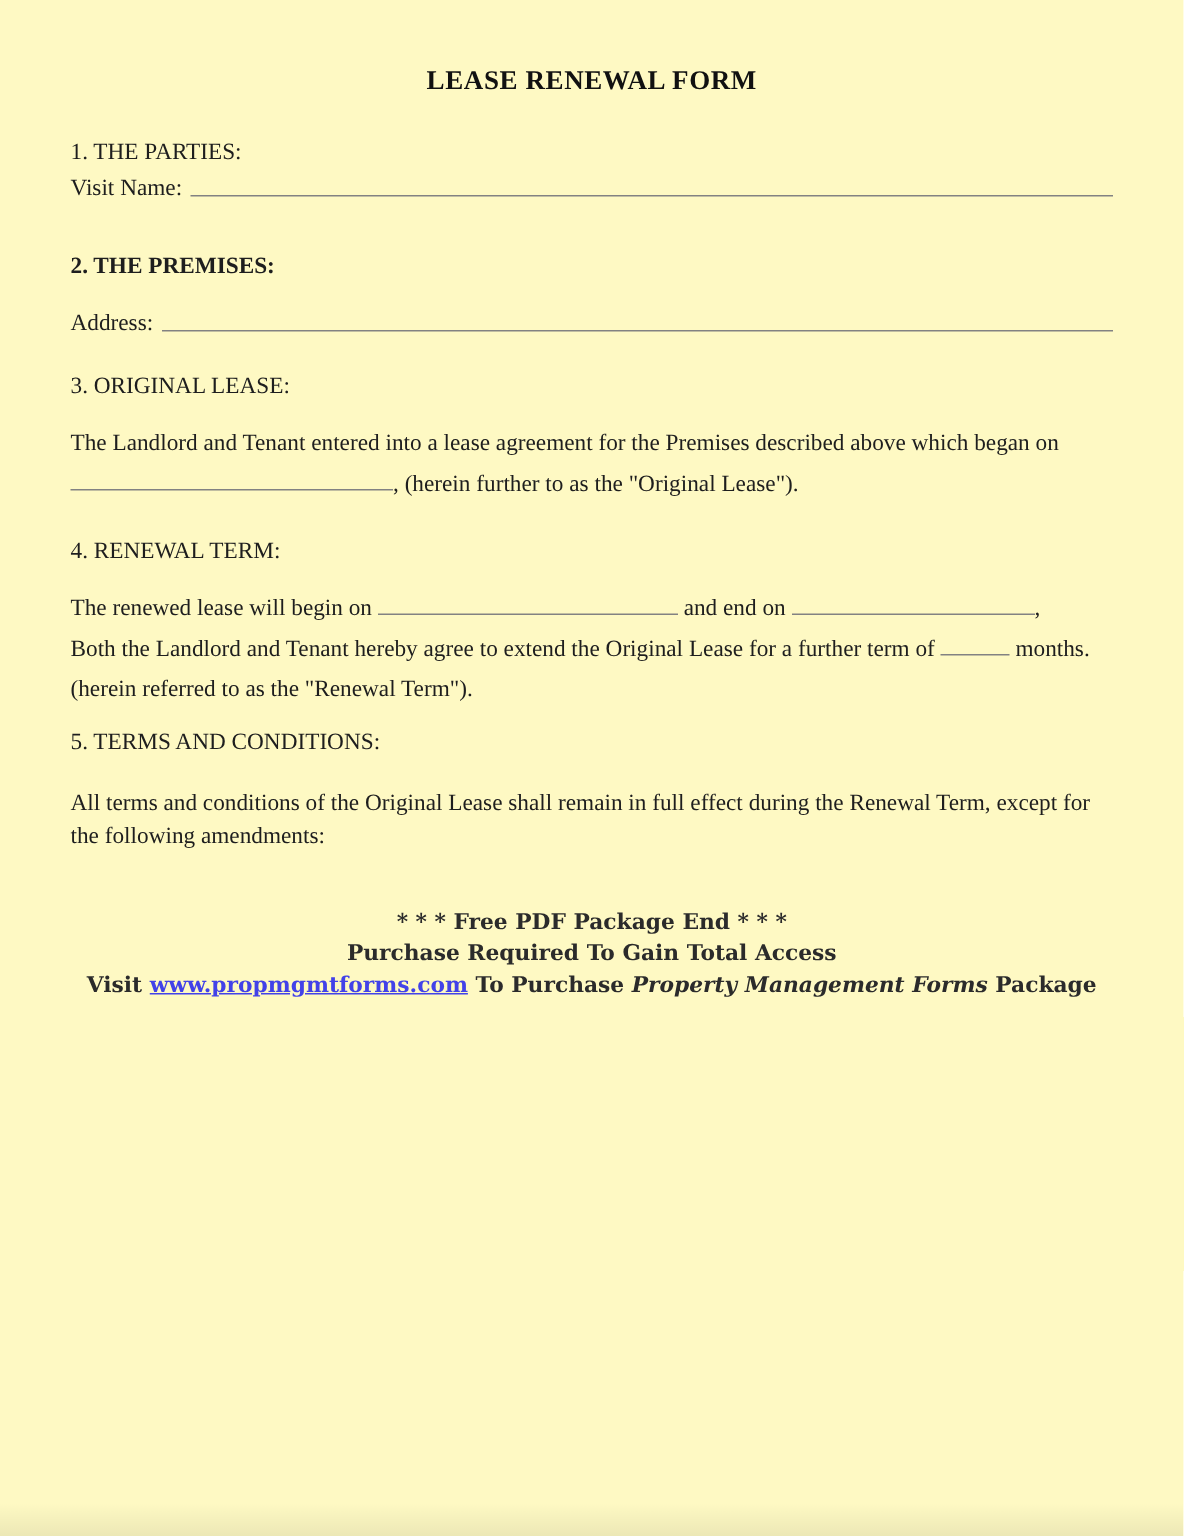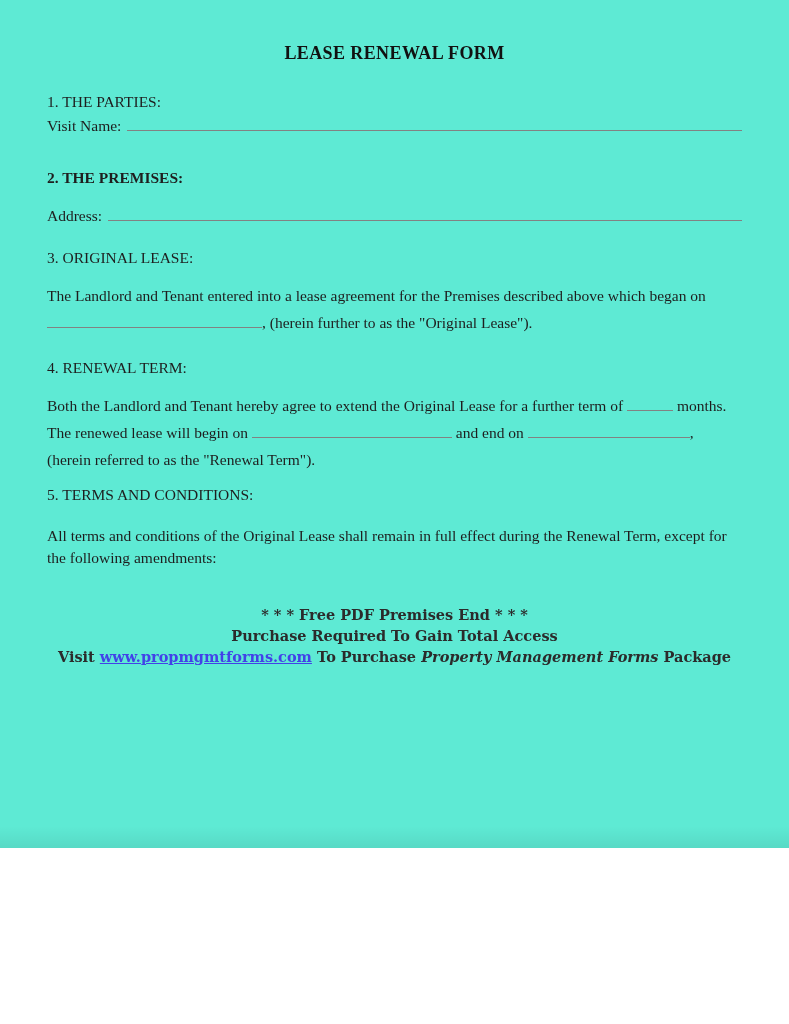--- a/index.html
+++ b/index.html
@@ -1,21 +1,21 @@
 <!DOCTYPE html>
 <html><head>
 <meta charset="utf-8">
 <style>
   * { margin: 0; padding: 0; box-sizing: border-box; }
   html, body { background: #ffffff; }
   .page {
     position: relative;
     width: 789px;
-    height: 848px;
-    background: #5eead4;
+    height: 1024px;
+    background: #fef9c3;
     font-family: "Liberation Serif", serif;
     color: #1e1e1e;
     overflow: hidden;
   }
   .content {
     padding: 0 47px;
   }
   .doc-title {
     margin-top: 42px;
     text-align: center;
@@ -114,35 +114,35 @@
     </div>
 
     <div class="section-heading h3">3. ORIGINAL LEASE:</div>
     <div class="para p3">
       <div class="pline">The Landlord and Tenant entered into a lease agreement for the Premises described above which began on</div>
       <div class="pline"><span class="blank blank-original-date"></span><span>, (herein further to as the "Original Lease").</span></div>
     </div>
 
     <div class="section-heading h4">4. RENEWAL TERM:</div>
     <div class="para p4">
-      <div class="pline"><span>Both the Landlord and Tenant hereby agree to extend the Original Lease for a further term of</span>
-        <span class="blank blank-months"></span>
-        <span>months.</span></div>
       <div class="pline"><span>The renewed lease will begin on</span>
         <span class="blank blank-begin"></span>
         <span>and end on</span>
         <span class="blank blank-end"></span><span>,</span></div>
+      <div class="pline"><span>Both the Landlord and Tenant hereby agree to extend the Original Lease for a further term of</span>
+        <span class="blank blank-months"></span>
+        <span>months.</span></div>
       <div class="pline">(herein referred to as the "Renewal Term").</div>
     </div>
 
     <div class="section-heading h5">5. TERMS AND CONDITIONS:</div>
     <div class="para p5">All terms and conditions of the Original Lease shall remain in full effect during the Renewal Term, except for the following amendments:</div>
 
     <div class="footer">
-      <div>* * * Free PDF Premises End * * *</div>
+      <div>* * * Free PDF Package End * * *</div>
       <div>Purchase Required To Gain Total Access</div>
       <div><span>Visit</span>
         <span class="link" style="color: rgb(66, 66, 232);">www.propmgmtforms.com</span>
         <span>To Purchase</span>
         <span class="italic">Property Management Forms</span>
         <span>Package</span></div>
     </div>
 
   </div>
   <div class="page-bottom-shade"></div>

